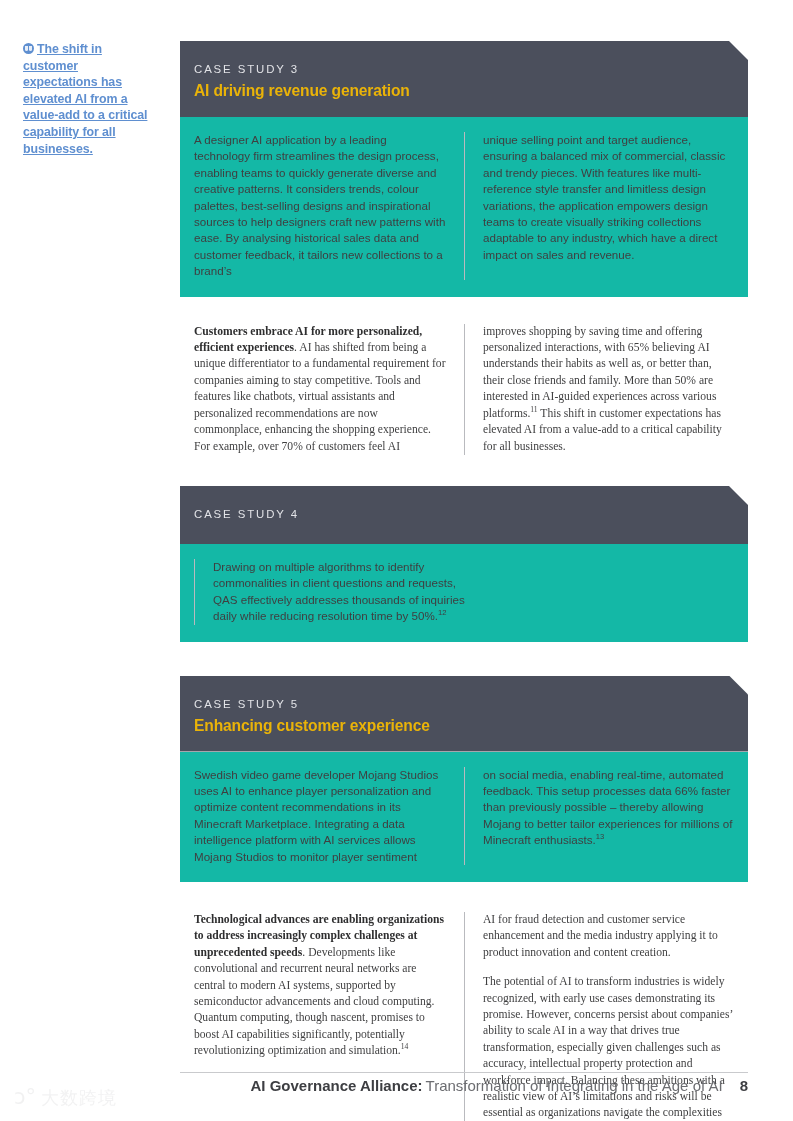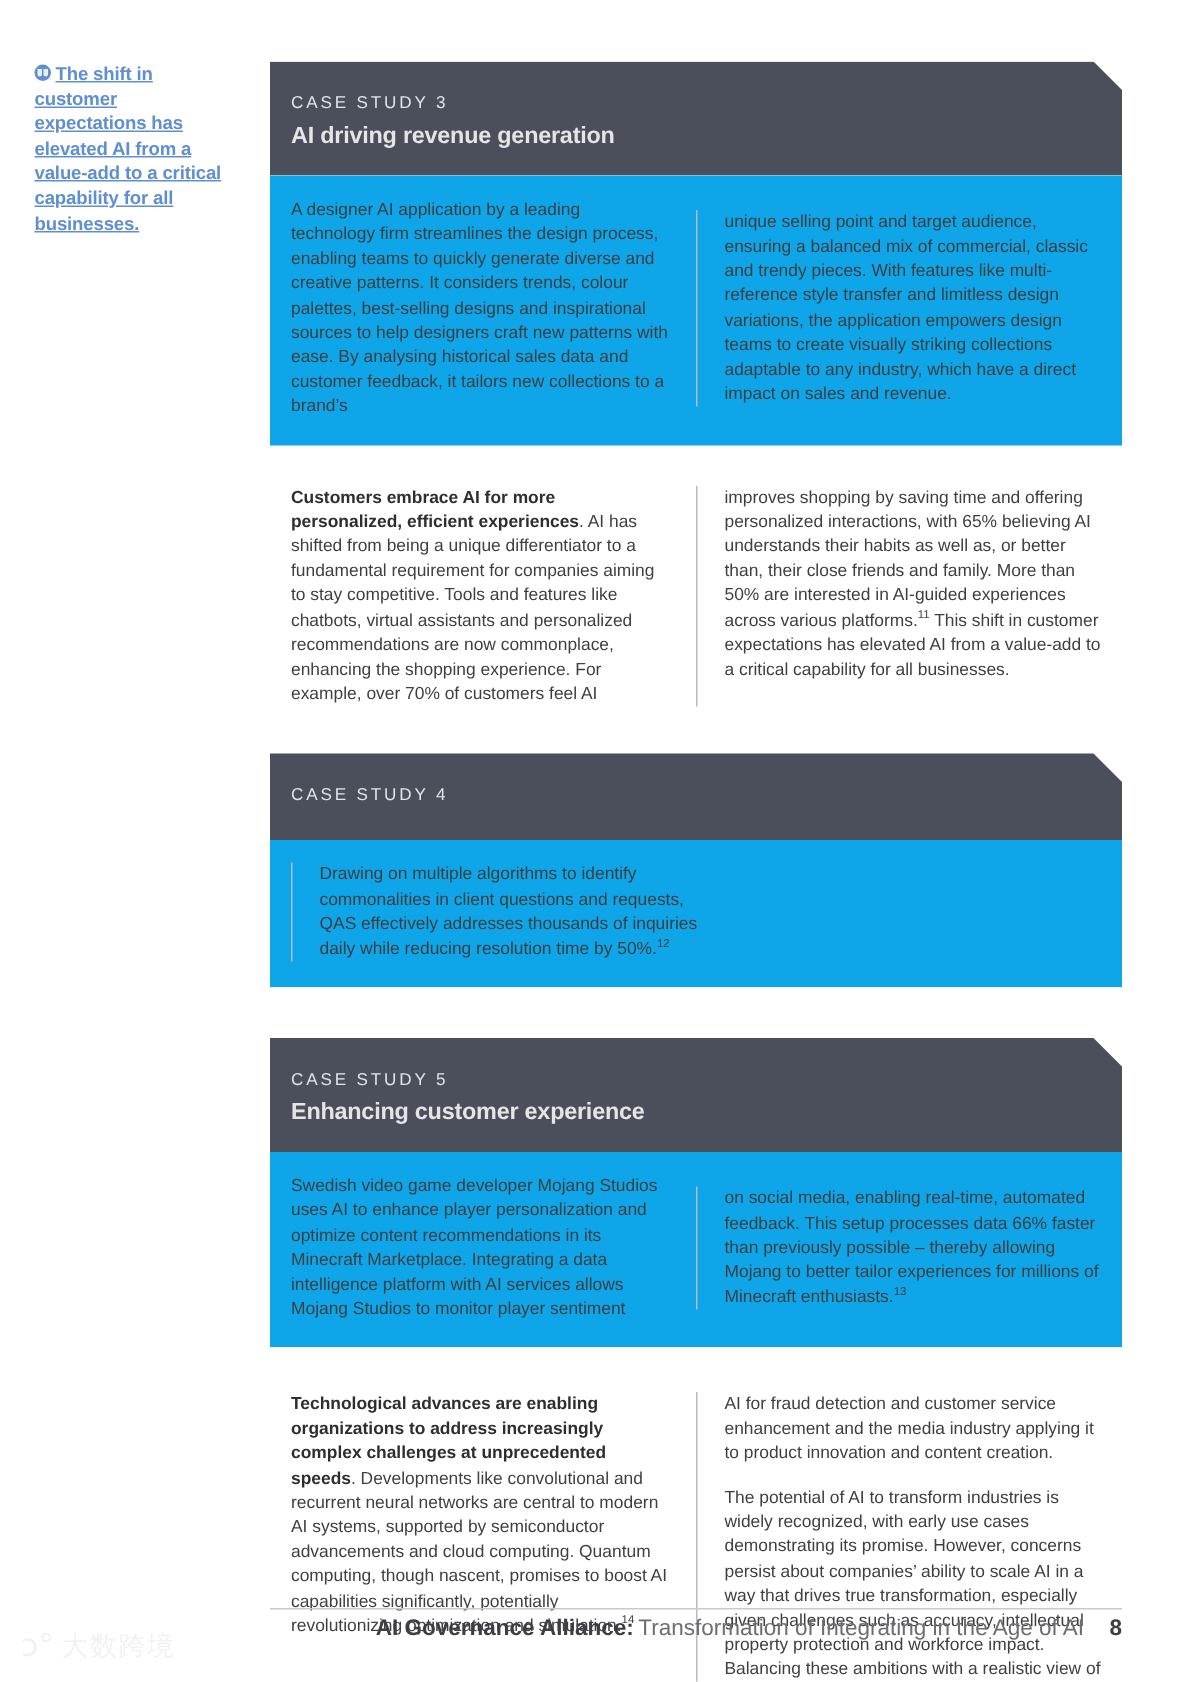--- a/index.html
+++ b/index.html
@@ -82,30 +82,29 @@
   .case-eyebrow {
     font-size: 11.4px;
     letter-spacing: 1.9px;
     color: #e2e3e7;
     font-weight: normal;
     margin: 0 0 7px 0;
   }
   .case-title {
     font-size: 15.6px;
     font-weight: bold;
-    color: #e5e5e5;
+    color: #eab308;
     margin: 0;
     letter-spacing: -0.15px;
   }
   .case-body {
-    background: #0ea5e9;
+    background: #14b8a6;
     display: flex;
     padding: 15px 14px 17px 14px;
     box-sizing: border-box;
-    align-items: center;
   }
   .case-body .col {
     font-size: 11.6px;
     line-height: 16.4px;
     color: #3f3f40;
   }
   .case-body .col.left  { width: 277px; padding-right: 18px; box-sizing: border-box; }
   .case-body .col.right { width: 277px; padding-left: 18px; box-sizing: border-box;
                           border-left: 1px solid #b9babe; }
 
@@ -116,21 +115,21 @@
     box-sizing: border-box;
   }
   .narrative .col {
     font-size: 11.6px;
     line-height: 16.4px;
     color: #3f3f40;
   }
   .narrative .col.left  { width: 277px; padding-right: 18px; box-sizing: border-box; }
   .narrative .col.right { width: 277px; padding-left: 18px; box-sizing: border-box;
                           border-left: 1px solid #b9babe; }
-  .narrative p { margin: 0 0 13px 0; }
+  .narrative p { margin: 0 0 13px 0; font-family: Liberation Serif, serif; }
   .narrative p:last-child { margin-bottom: 0; }
   b, strong { font-weight: bold; color: #2e2e2f; }
   sup { font-size: 7.6px; vertical-align: super; line-height: 0; }
 
   .gap-a { height: 27px; }
   .gap-b { height: 31px; }
   .gap-c { height: 34px; }
   .gap-d { height: 30px; }
 
   

